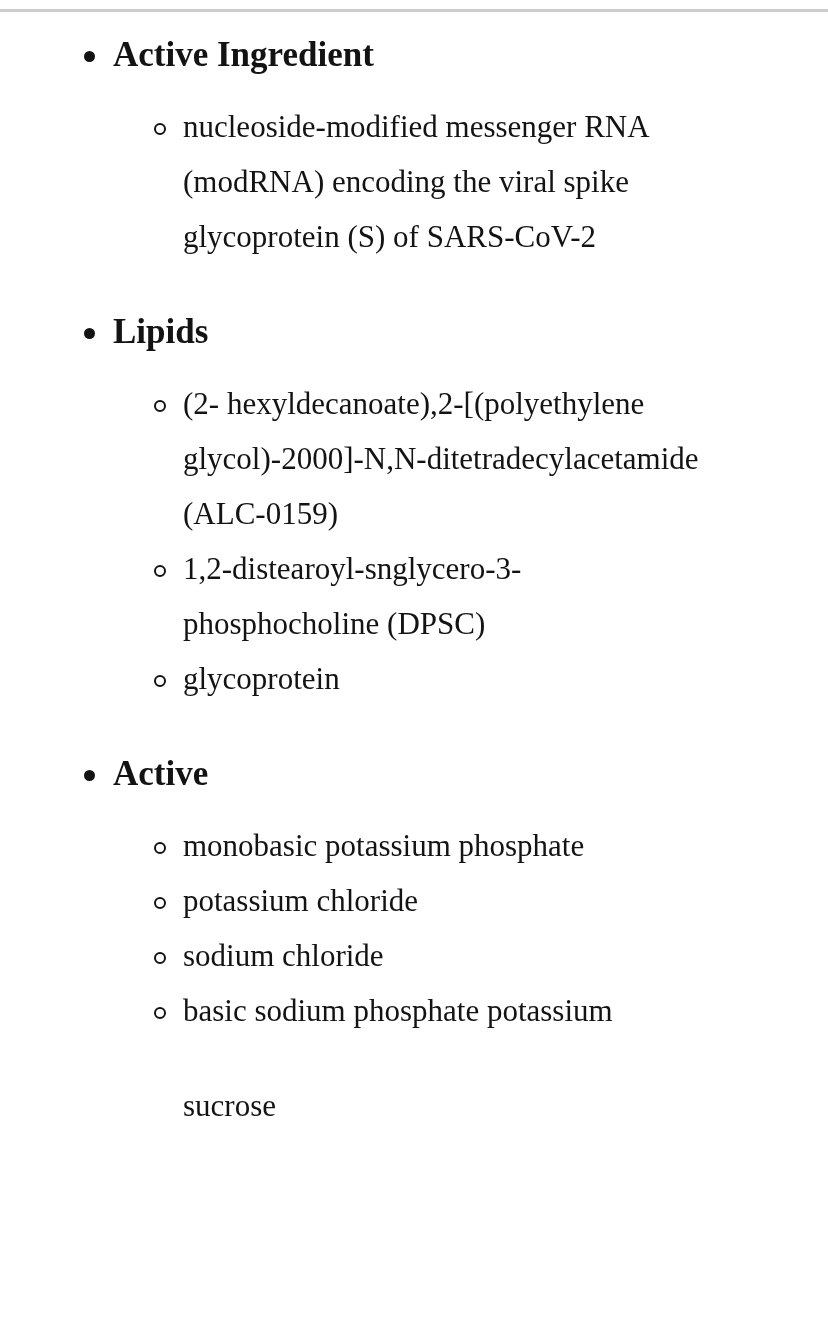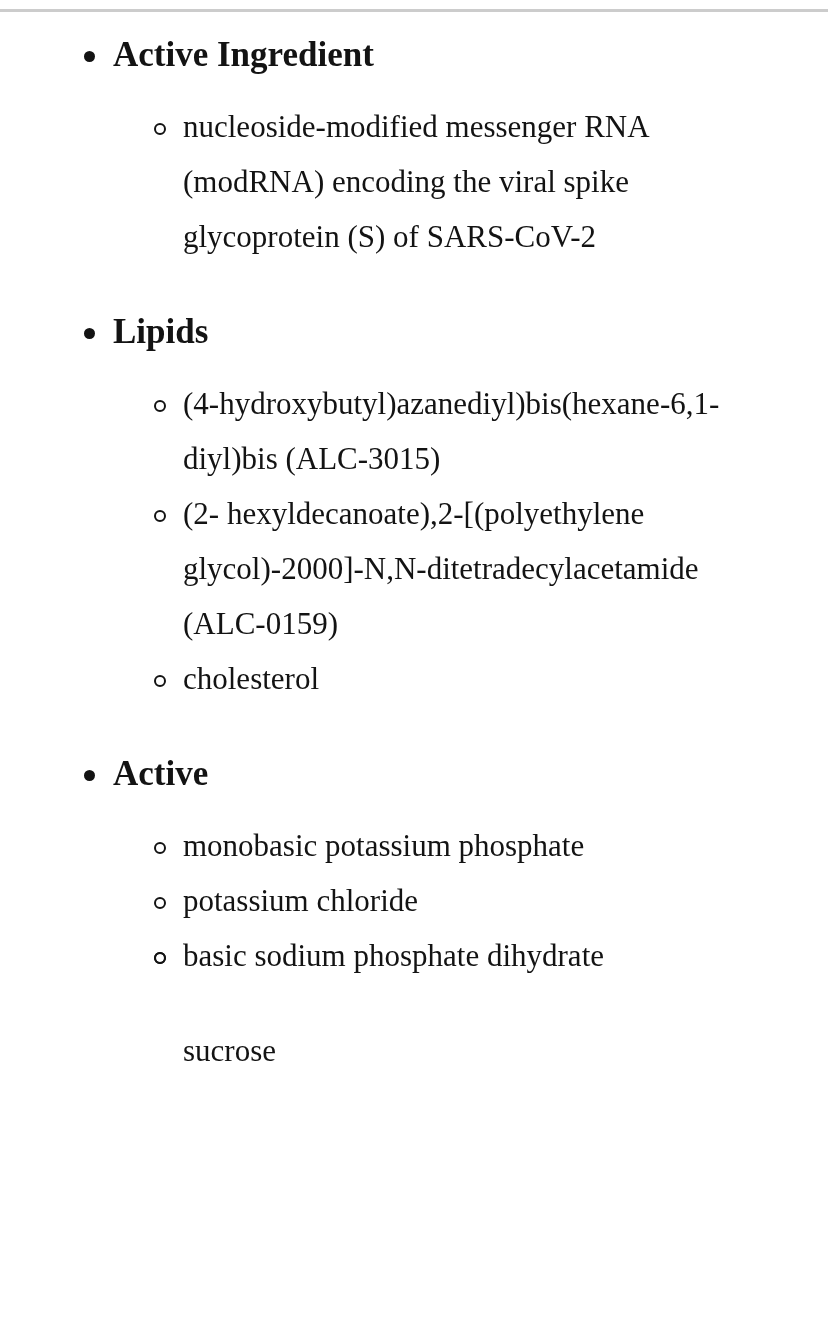--- a/index.html
+++ b/index.html
@@ -89,56 +89,57 @@
   </div>
 
   <div>
     <div class="l1-item">
       <span class="marker-disc"></span>
       <span class="txt">Lipids</span>
     </div>
     <div class="sub-list">
       <div class="l2-item">
         <span class="marker-circle"></span>
-        <span class="txt">(4-hydroxybutyl)azanediyl)bis(hexane-6,1-
-diyl)bis (ALC-3015)</span>
-      </div>
-      <div class="l2-item">
-        <span class="marker-circle"></span>
         <span class="txt">(2- hexyldecanoate),2-[(polyethylene
 glycol)-2000]-N,N-ditetradecylacetamide
 (ALC-0159)</span>
       </div>
       <div class="l2-item">
         <span class="marker-circle"></span>
-        <span class="txt">cholesterol</span>
+        <span class="txt">1,2-distearoyl-snglycero-3-
+phosphocholine (DPSC)</span>
+      </div>
+      <div class="l2-item">
+        <span class="marker-circle"></span>
+        <span class="txt">glycoprotein</span>
       </div>
     </div>
   </div>
 
   <div>
     <div class="l1-item">
       <span class="marker-disc"></span>
       <span class="txt">Active</span>
     </div>
     <div class="sub-list">
       <div class="l2-item">
         <span class="marker-circle"></span>
         <span class="txt">monobasic potassium phosphate</span>
       </div>
       <div class="l2-item">
         <span class="marker-circle"></span>
         <span class="txt">potassium chloride</span>
       </div>
       <div class="l2-item">
         <span class="marker-circle"></span>
+        <span class="txt">sodium chloride</span>
       </div>
       <div class="l2-item">
         <span class="marker-circle"></span>
-        <span class="txt">basic sodium phosphate dihydrate</span>
+        <span class="txt">basic sodium phosphate potassium</span>
       </div>
     </div>
   </div>
 
   <div>
     <div class="sub-list">
       <div class="l2-item">
         
         <span class="txt">sucrose</span>
       </div>

